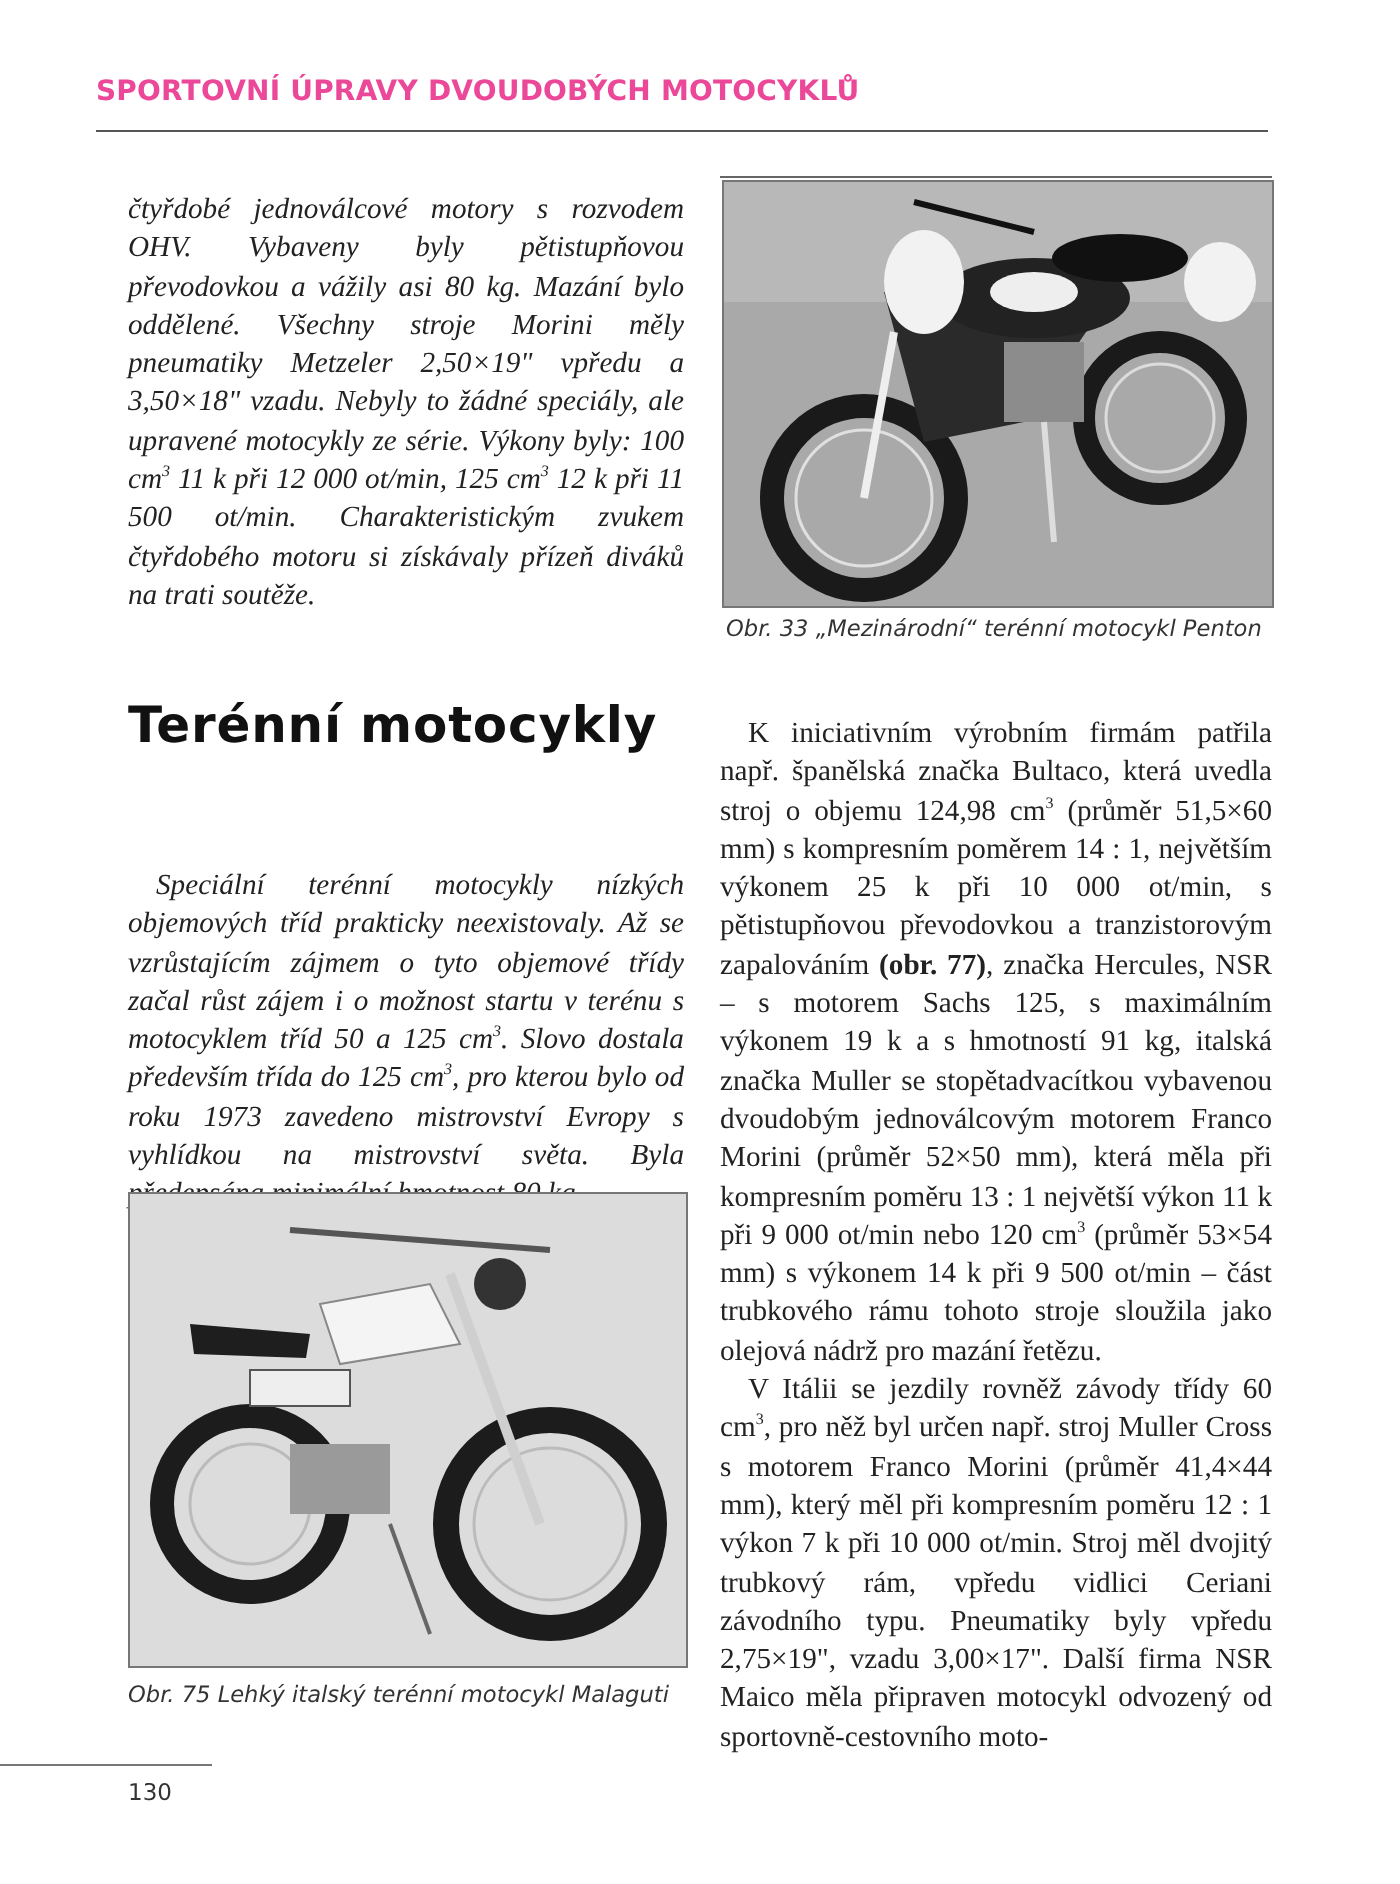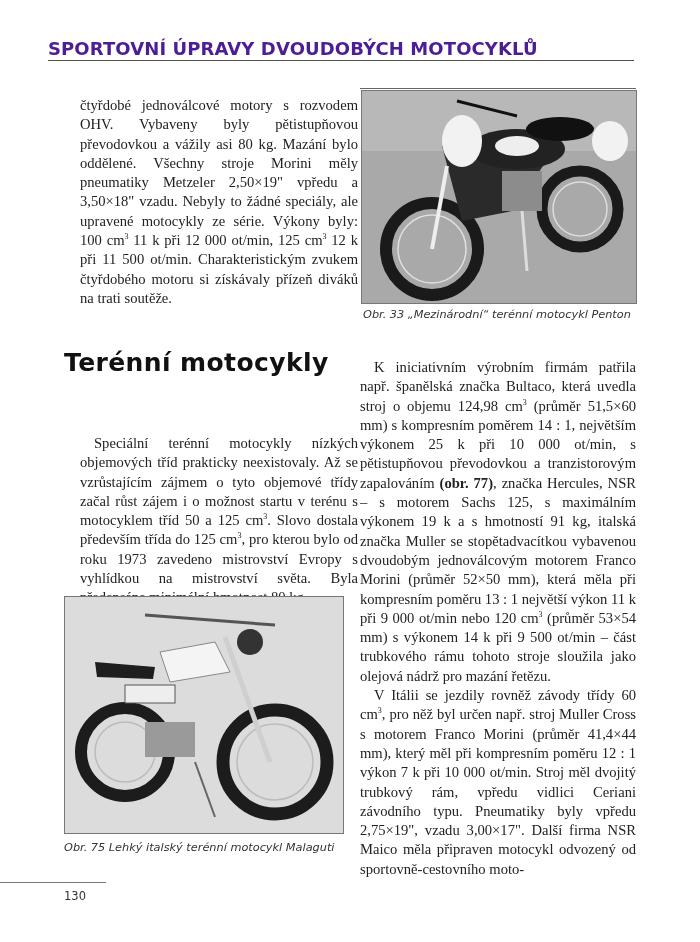--- a/index.html
+++ b/index.html
@@ -1,30 +1,30 @@
 <!DOCTYPE html>
 <html><head>
 <meta charset="utf-8">
 <style>
   html, body { margin: 0; padding: 0; background: #ffffff; }
   body { width: 700px; height: 942px; position: relative; overflow: hidden; color: #222; }
   .running-head {
     position: absolute; left: 48px; top: 38px; width: 586px;
-    font-family: "DejaVu Sans", sans-serif; font-weight: bold; font-size: 18px;
-    letter-spacing: 0.1px; color: #4c1d95; padding-bottom: 1px;
+    font-family: "DejaVu Sans", sans-serif; font-weight: bold; font-size: 14px;
+    letter-spacing: 0.1px; color: #ec4899; padding-bottom: 11px;
     border-bottom: 1.5px solid #555; white-space: nowrap;
   }
   .top-rule-right { position: absolute; left: 360px; top: 88px; width: 276px; height: 1px; background: #666; }
   .body-text {
     position: absolute; font-family: "Liberation Serif", "DejaVu Serif", serif;
     font-size: 14.6px; line-height: 19.3px; text-align: justify; hyphens: manual; color: #222;
   }
   .body-text p { margin: 0; }
   .indent { text-indent: 14px; }
-  .col-left { left: 80px; width: 278px; }
+  .col-left { left: 64px; width: 278px; font-style: italic; }
   .col-right { left: 360px; width: 276px; }
   sup { font-size: 8px; line-height: 0; vertical-align: super; }
   .heading {
     position: absolute; left: 64px; top: 348px;
     font-family: "DejaVu Sans", sans-serif; font-weight: bold; font-size: 25px;
     letter-spacing: 0.4px; color: #111; text-align: center;
   }
   .photo {
     position: absolute; border: 1px solid #777; overflow: hidden; background: #b5b5b5;
   }

